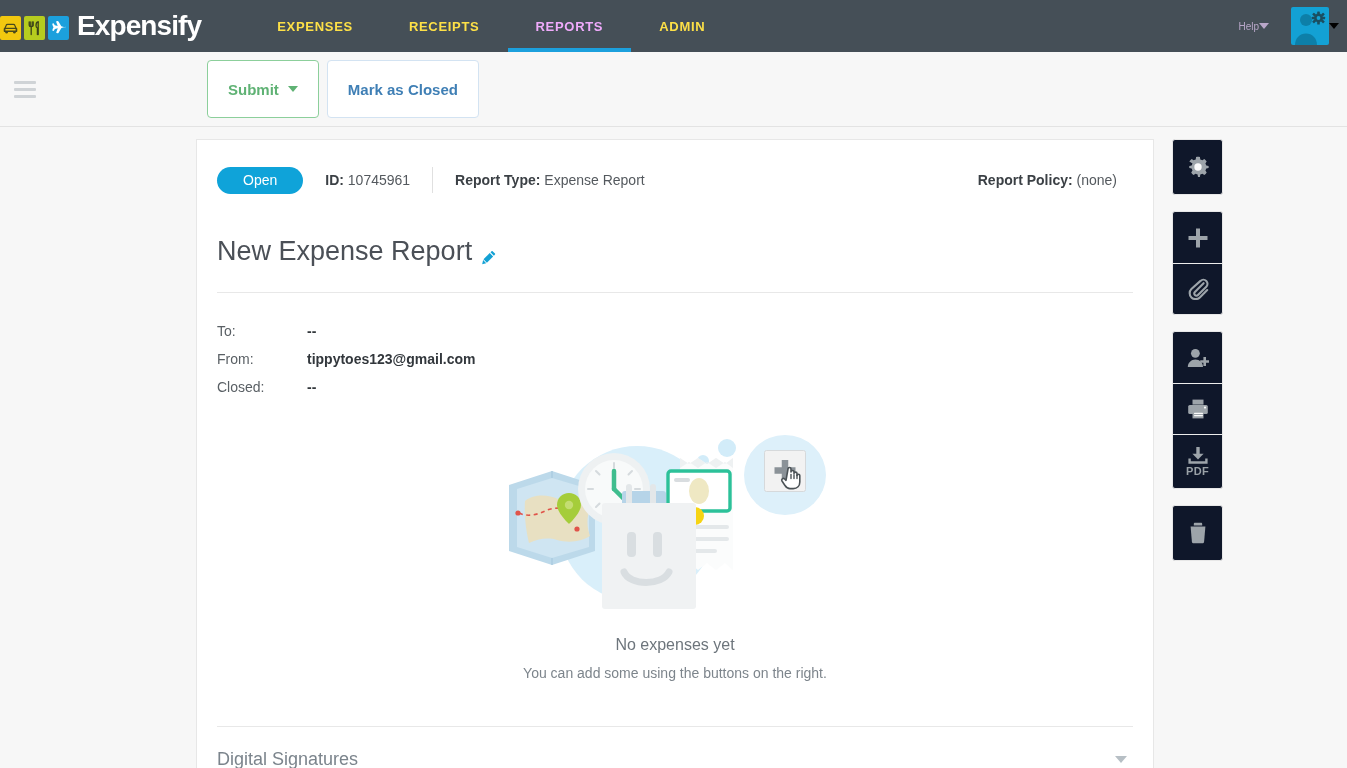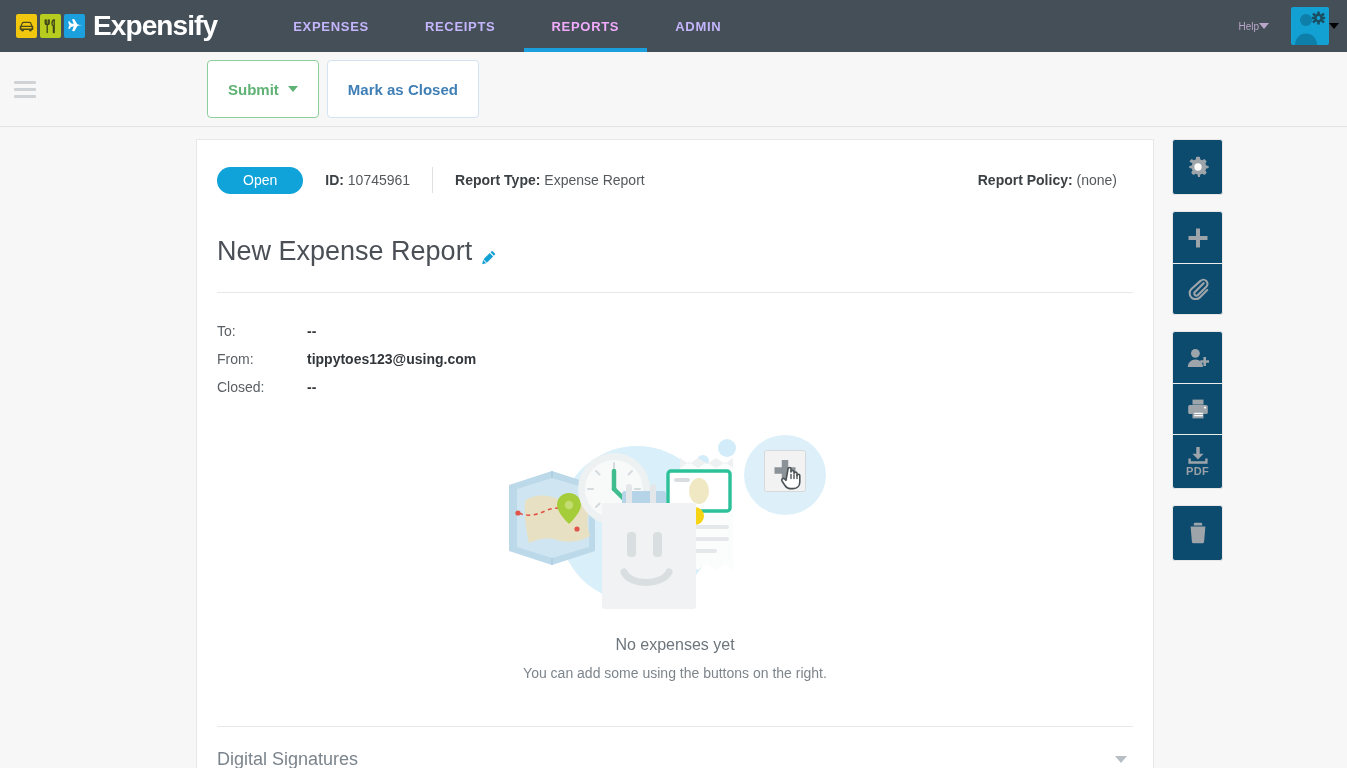--- a/index.html
+++ b/index.html
@@ -12,36 +12,36 @@
     -webkit-font-smoothing: antialiased;
   }
 
   
   .topnav {
     height: 52px; width: 100%;
     background: #454f57;
     display: flex; align-items: center;
     position: relative;
   }
-  .logo-wrap { display: flex; align-items: center; padding-left: 16px; }
+  .logo-wrap { display: flex; align-items: flex-end; padding-left: 0; }
   .logo-tiles { display: flex; gap: 3px; }
   .tile {
     width: 21px; height: 24px; border-radius: 2px;
     display: flex; align-items: center; justify-content: center;
   }
   .tile.car { background: #f2c80f; }
   .tile.food { background: #b6cc1e; }
   .tile.plane { background: #1ca0dd; }
   .logo-text {
     color: #ffffff; font-size: 28px; font-weight: bold;
     letter-spacing: -0.9px; margin-left: 8px; line-height: 1;
   }
   .navlinks { display: flex; align-items: center; height: 52px; margin-left: 48px; }
   .navlink {
-    color: #c4b5fd; font-size: 13px; font-weight: bold; letter-spacing: 0.7px;
+    color: #fde047; font-size: 13px; font-weight: bold; letter-spacing: 0.7px;
     height: 52px; display: flex; align-items: center;
     padding: 0 28px; position: relative; cursor: pointer;
     text-decoration: none;
   }
   .navlink.active { color: #f0abfc; }
   .navlink.active::after {
     content: ""; position: absolute; left: 0; right: 0; bottom: 0;
     height: 4px; background: #1ca0dd;
   }
   .nav-right {
@@ -132,21 +132,21 @@
   .sig-title { font-size: 18px; color: #7b848c; }
   .sig-caret {
     width: 0; height: 0; border-left: 6px solid transparent;
     border-right: 6px solid transparent; border-top: 7px solid #b7bfc5;
     margin-right: 6px;
   }
 
   
   .rail { position: absolute; left: 1172px; top: 12px; width: 51px; }
   .rail-group {
-    background: #0c4a6e; border: 1px solid #e7e7e7; border-radius: 3px;
+    background: #0f172a; border: 1px solid #e7e7e7; border-radius: 3px;
     margin-bottom: 16px; overflow: hidden;
   }
   .rail-btn {
     height: 51px; display: flex; flex-direction: column;
     align-items: center; justify-content: center; cursor: pointer; gap: 1px;
   }
   .rail-btn + .rail-btn { border-top: 1px solid #ededed; }
   .rail-btn.tall { height: 54px; }
   .rail-label { font-size: 11px; color: #9aa1a7; font-weight: bold; letter-spacing: 0.3px; }
 </style>
@@ -271,21 +271,21 @@
 
     <div class="hr"></div>
 
     <div class="fields">
       <div class="field">
         <div class="lbl">To:</div>
         <div class="val">--</div>
       </div>
       <div class="field">
         <div class="lbl">From:</div>
-        <div class="val">tippytoes123@using.com</div>
+        <div class="val">tippytoes123@gmail.com</div>
       </div>
       <div class="field">
         <div class="lbl">Closed:</div>
         <div class="val">--</div>
       </div>
     </div>
 
     <div class="empty">
       <div class="illustration">
         <svg width="340" height="185" viewBox="0 0 340 185">

